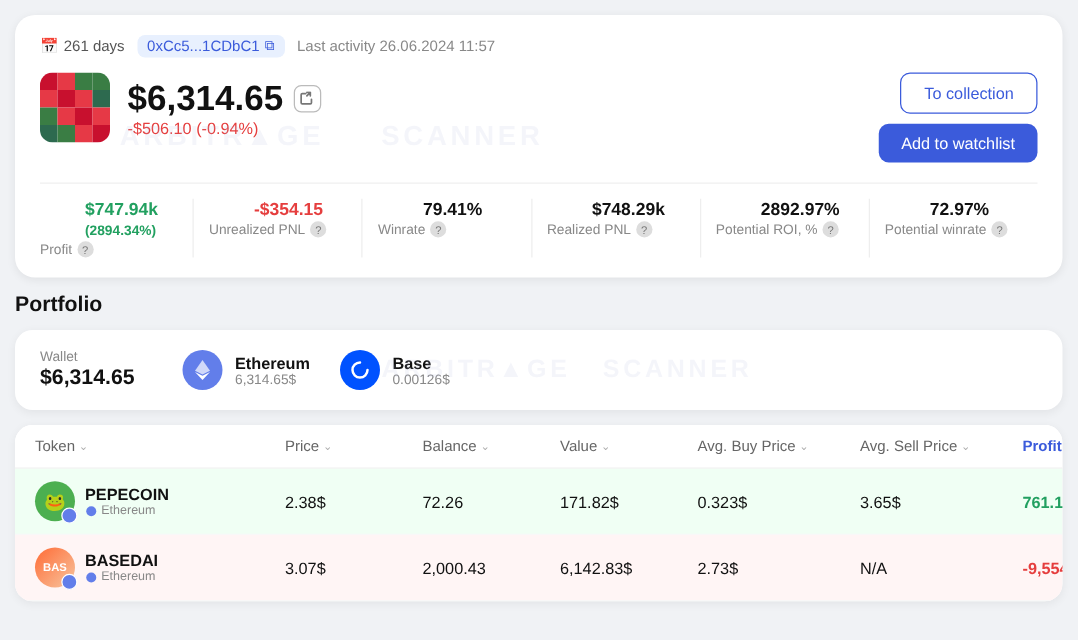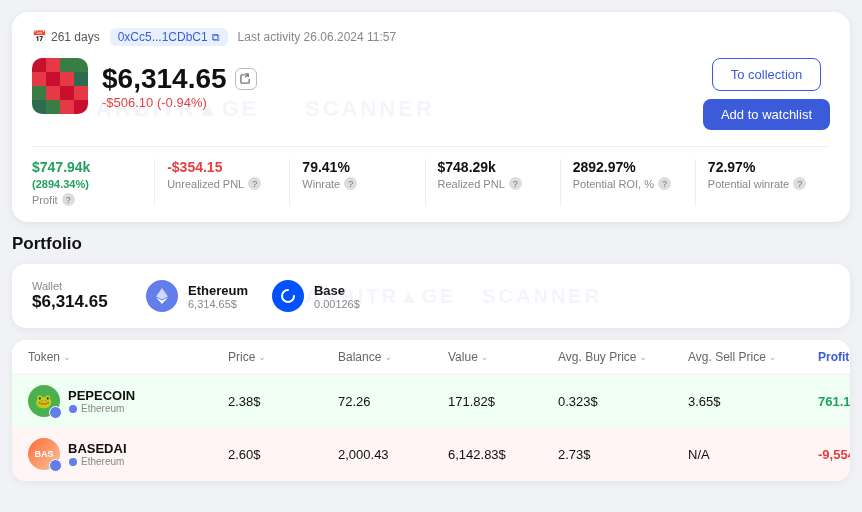--- a/index.html
+++ b/index.html
@@ -112,21 +112,21 @@
     .wallet-change {
       color: #e53e3e;
       font-size: 13px;
       font-weight: 500;
     }
 
     .action-buttons {
       display: flex;
       flex-direction: column;
       gap: 8px;
-      align-items: center;
+      align-items: flex-end;
     }
 
     .btn-collection {
       border: 1.5px solid #3b5bdb;
       background: #fff;
       color: #3b5bdb;
       padding: 8px 18px;
       border-radius: 8px;
       font-size: 13px;
       font-weight: 500;
@@ -160,20 +160,21 @@
       border-right: 1px solid #eee;
     }
 
     .stat-item:first-child { padding-left: 0; }
     .stat-item:last-child { border-right: none; }
 
     .stat-value {
       font-size: 14px;
       font-weight: 700;
       color: #111;
+      margin-left: 36px;
     }
 
     .stat-value.green { color: #22a060; }
     .stat-value.red { color: #e53e3e; }
 
     .stat-label {
       display: flex;
       align-items: center;
       gap: 4px;
       color: #888;
@@ -593,21 +594,21 @@
         <div>
           <div class="token-name">BASEDAI</div>
           <div class="token-chain">
             <svg width="10" height="10" viewBox="0 0 10 10" fill="none">
                 <circle cx="5" cy="5" r="4" fill="#627eea"></circle>
               </svg>
             Ethereum
           </div>
         </div>
       </div>
-      <div class="cell-value">2.60$</div>
+      <div class="cell-value">3.07$</div>
       <div class="cell-value">2,000.43</div>
       <div class="cell-value">6,142.83$</div>
       <div class="cell-value">2.73$</div>
       <div class="cell-value">N/A</div>
       <div class="cell-value profit-red">-9,554.17$</div>
     </div>
   </div>
 </div>
 
 </body></html>

